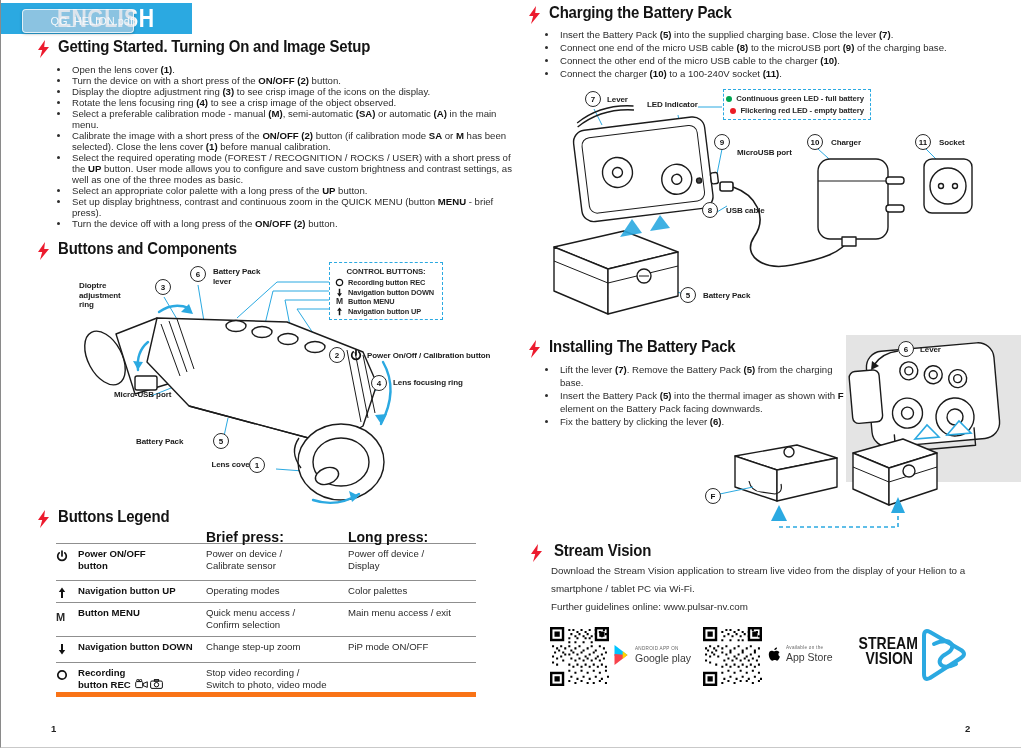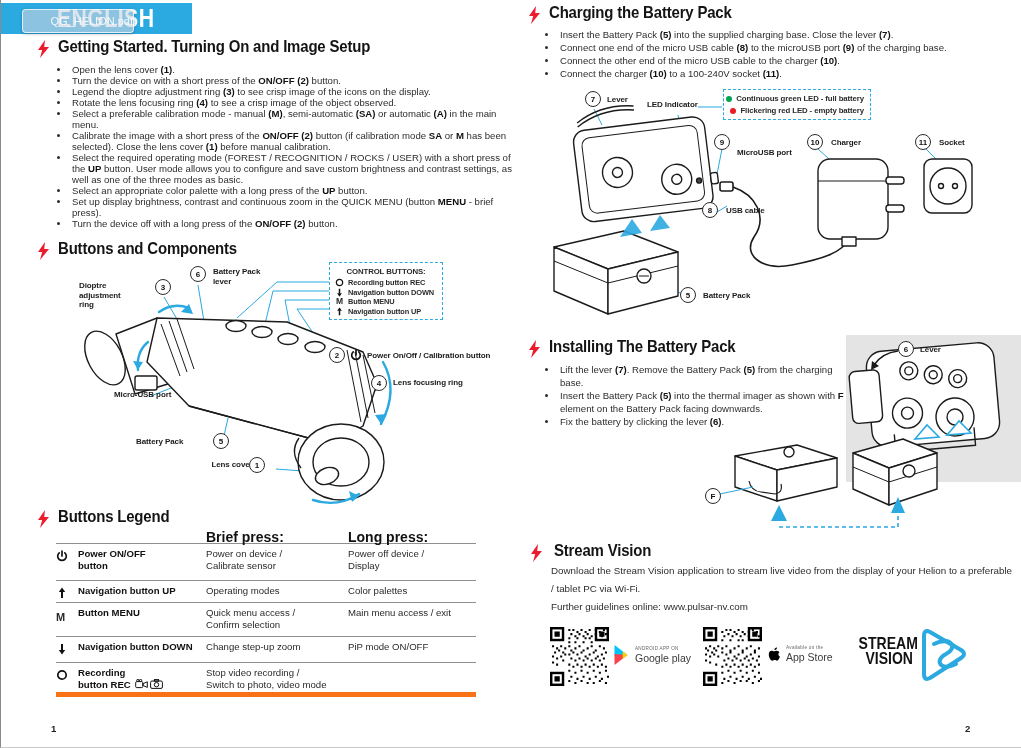--- a/index.html
+++ b/index.html
@@ -65,21 +65,21 @@
     <span>QG_HELION.pdf</span>
   </div>
 
   <svg class="abs" style="left:36px;top:40px;" width="13" height="18" viewBox="0 0 13 18">
       <polygon points="8,0 1,10 5.2,10 3,18 12,7 7.2,7" fill="#EC1B2E"></polygon>
     </svg>
   <div class="abs sec-title" style="left:57px;top:37px;">Getting Started. Turning On and Image Setup</div>
   <ul class="abs bullets" style="left:57px;top:64px;width:452px;">
     <li><span>Open the lens cover </span><b>(1)</b><span>.</span></li>
     <li><span>Turn the device on with a short press of the </span><b>ON/OFF (2)</b><span> button.</span></li>
-    <li><span>Legend the dioptre adjustment ring </span><b>(3)</b><span> to see crisp image of the icons on the display.</span></li>
+    <li><span>Display the dioptre adjustment ring </span><b>(3)</b><span> to see crisp image of the icons on the display.</span></li>
     <li><span>Rotate the lens focusing ring </span><b>(4)</b><span> to see a crisp image of the object observed.</span></li>
     <li><span>Select a preferable calibration mode - manual </span><b>(M)</b><span>, semi-automatic </span><b>(SA)</b><span> or automatic </span><b>(A)</b><span> in the main menu.</span></li>
     <li><span>Calibrate the image with a short press of the </span><b>ON/OFF (2)</b><span> button (if calibration mode </span><b>SA</b><span> or </span><b>M</b><span> has been selected). Close the lens cover </span><b>(1)</b><span> before manual calibration.</span></li>
     <li><span>Select the required operating mode (FOREST / RECOGNITION / ROCKS / USER) with a short press of the </span><b>UP</b><span> button. User mode allows you to configure and save custom brightness and contrast settings, as well as one of the three modes as basic.</span></li>
     <li><span>Select an appropriate color palette with a long press of the </span><b>UP</b><span> button.</span></li>
     <li><span>Set up display brightness, contrast and continuous zoom in the QUICK MENU (button </span><b>MENU</b><span> - brief press).</span></li>
     <li><span>Turn the device off with a long press of the </span><b>ON/OFF (2)</b><span> button.</span></li>
   </ul>
 
   <svg class="abs" style="left:36px;top:242px;" width="13" height="18" viewBox="0 0 13 18">
@@ -426,21 +426,21 @@
     </div>
   <div class="abs dlabel" style="left:919px;top:345px;">Lever</div>
   <div class="abs callout" style="left:704px;top:488px;">
       <span>F</span>
     </div>
 
   <svg class="abs" style="left:529px;top:544px;" width="13" height="18" viewBox="0 0 13 18">
       <polygon points="8,0 1,10 5.2,10 3,18 12,7 7.2,7" fill="#EC1B2E"></polygon>
     </svg>
   <div class="abs sec-title" style="left:553px;top:541px;">Stream Vision</div>
-  <p class="abs para" style="left:550px;top:562px;width:465px;">Download the Stream Vision application to stream live video from the display of your Helion to a preferable / tablet PC via Wi-Fi.</p>
+  <p class="abs para" style="left:550px;top:562px;width:465px;">Download the Stream Vision application to stream live video from the display of your Helion to a smartphone / tablet PC via Wi-Fi.</p>
   <p class="abs para" style="left:550px;top:598px;width:465px;">
     <span>Further guidelines online: </span><span>www.pulsar-nv.com</span>
   </p>
 
   <svg class="abs" style="left:549px;top:627px;" width="59" height="59" viewBox="0 0 29 29">
     <rect width="29" height="29" fill="#fff"></rect>
     <g fill="none" stroke="#000" stroke-width="1.2">
         <rect x="0.6" y="0.6" width="5.8" height="5.8"></rect>
         <rect x="22.6" y="0.6" width="5.8" height="5.8"></rect>
         <rect x="0.6" y="22.6" width="5.8" height="5.8"></rect>

